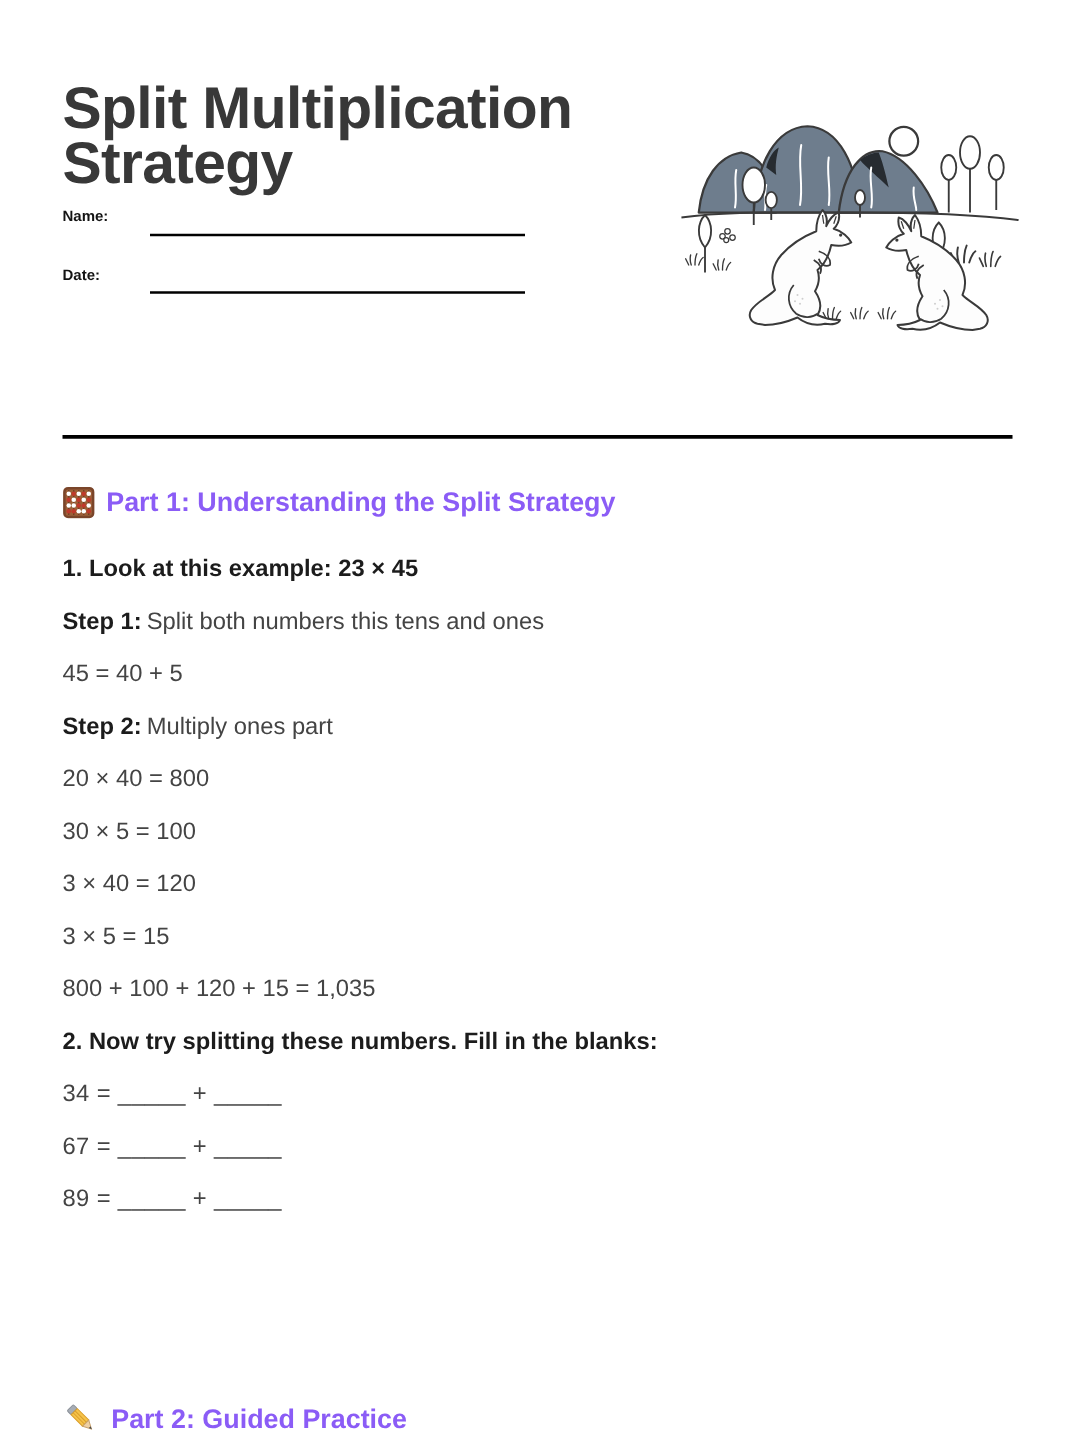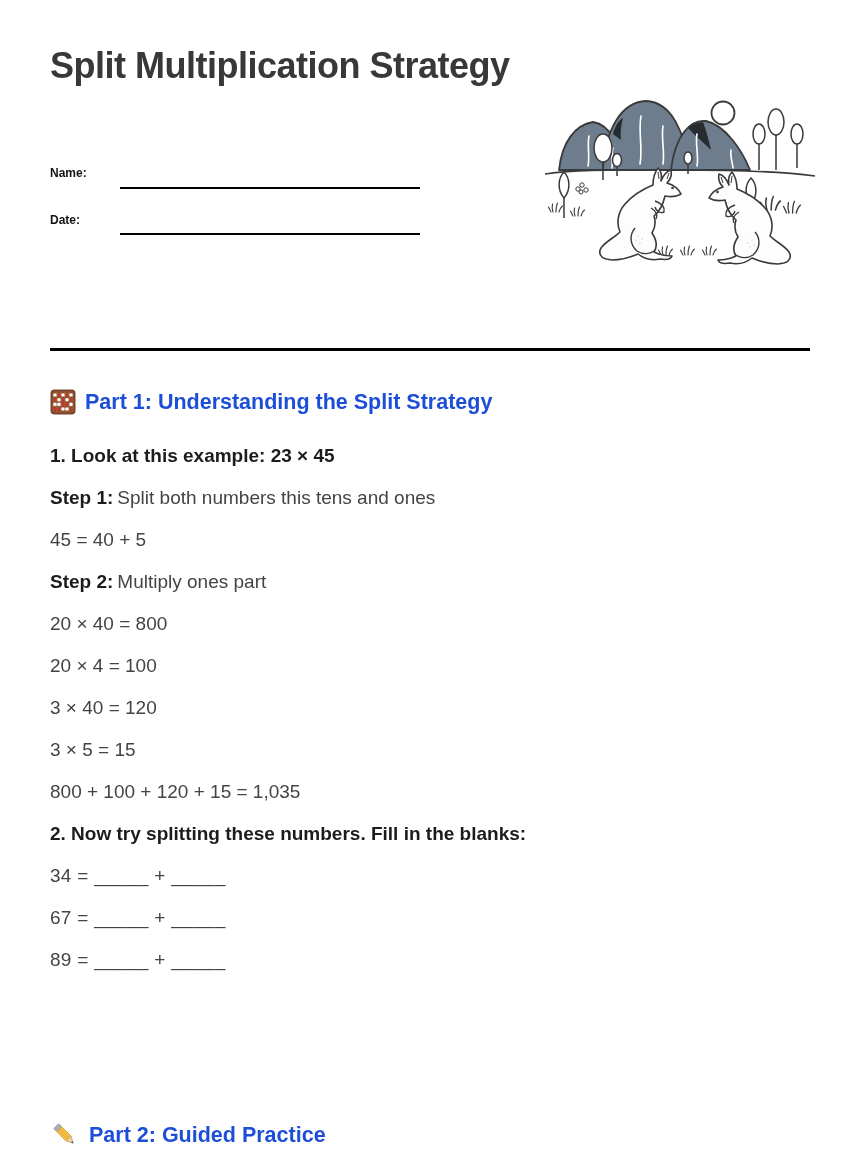--- a/index.html
+++ b/index.html
@@ -1,38 +1,38 @@
 <!DOCTYPE html>
 <html><head>
 <meta charset="utf-8">
 <style>
   html,body{margin:0;padding:0;background:#fff;}
   .page{
     position:relative;width:860px;height:1161px;background:#ffffff;overflow:hidden;
     font-family:"Liberation Sans","DejaVu Sans",sans-serif;color:#444;
   }
   .title{
-    position:absolute;left:50px;top:44px;width:470px;margin:0;
-    font-size:36px;line-height:44px;font-weight:700;color:#383838;letter-spacing:-0.5px;
+    position:absolute;left:50px;top:64px;width:470px;margin:0;
+    font-size:47px;line-height:44px;font-weight:700;color:#383838;letter-spacing:-0.5px;
   }
   .field-label{
     position:absolute;left:50px;font-size:12px;font-weight:700;color:#141414;
   }
   .name-label{top:166px}
   .date-label{top:213px}
   .field-line{
     position:absolute;left:120px;width:300px;height:0;border-bottom:2.5px solid #000;
   }
   .name-line{top:187px}
   .date-line{top:233px}
   .illustration{position:absolute;left:545px;top:88px;}
   .divider{position:absolute;left:50px;top:348px;width:760px;height:3px;background:#000;}
   .part-heading{
     position:absolute;left:50px;display:flex;align-items:center;gap:9px;margin:0;
-    font-size:21.5px;font-weight:700;color:#1d4ed8;
+    font-size:21.5px;font-weight:700;color:#8b5cf6;
   }
   .part1-heading{top:389px}
   .part2-heading{top:1120px}
   .part-heading .hicon{flex:0 0 auto;display:block;}
   .content{position:absolute;left:50px;top:446px;width:720px;}
   .content p{margin:0 0 22px 0;font-size:19px;line-height:20px;color:#444;}
   .content p.bold-line{font-weight:700;color:#1c1c1c;}
   .content p.q2{margin-top:4px;}
   .content strong{color:#1c1c1c;margin-right:4px;}
   .blank-line{letter-spacing:0.3px;}
@@ -172,21 +172,21 @@
   </h2>
 
   <div class="content">
     <p class="bold-line">1. Look at this example: 23 × 45</p>
 
     <p class="lead"><strong>Step 1:</strong><span>Split both numbers this tens and ones</span></p>
     <p>45 = 40 + 5</p>
 
     <p class="lead"><strong>Step 2:</strong><span>Multiply ones part</span></p>
     <p>20 × 40 = 800</p>
-    <p>20 × 4 = 100</p>
+    <p>30 × 5 = 100</p>
     <p>3 × 40 = 120</p>
     <p>3 × 5 = 15</p>
 
     <p>800 + 100 + 120 + 15 = 1,035</p>
 
     <p class="bold-line q2">2. Now try splitting these numbers. Fill in the blanks:</p>
     <p class="blank-line">34 = _____ + _____</p>
     <p class="blank-line">67 = _____ + _____</p>
     <p class="blank-line">89 = _____ + _____</p>
   </div>

